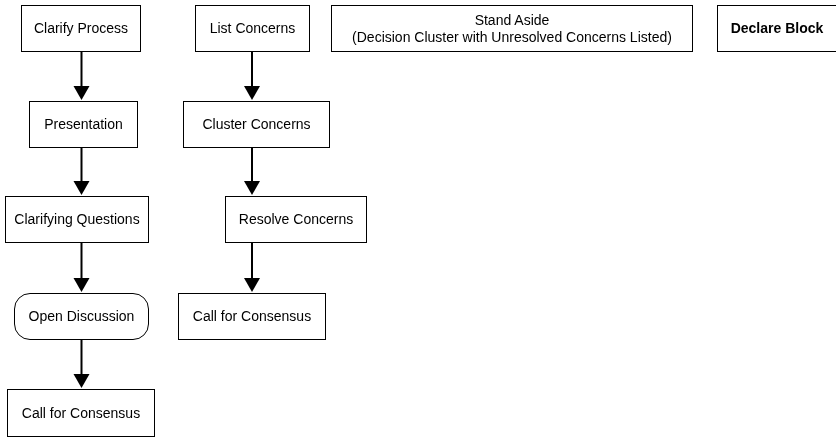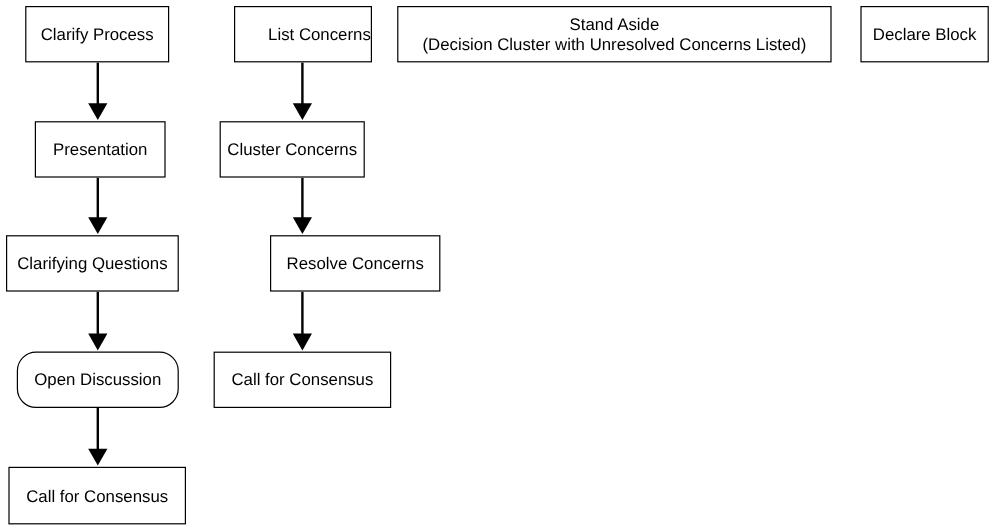--- a/index.html
+++ b/index.html
@@ -38,27 +38,27 @@
     text-align: center;
     white-space: nowrap;
   }
   
   .c1r1 { left: 21px;  top: 5px;   width: 120px; height: 47px; }
   .c1r2 { left: 29px;  top: 101px; width: 109px; height: 47px; }
   .c1r3 { left: 5px;   top: 196px; width: 144px; height: 47px; }
   .c1r4 { left: 14px;  top: 293px; width: 135px; height: 47px; border-radius: 16px; }
   .c1r5 { left: 7px;   top: 389px; width: 148px; height: 48px; }
   
-  .c2r1 { left: 195px; top: 5px;   width: 115px; height: 47px; align-items: flex-end; }
-  .c2r2 { left: 183px; top: 101px; width: 121px; height: 47px; }
+  .c2r1 { left: 195px; top: 5px;   width: 115px; height: 47px; }
+  .c2r2 { left: 183px; top: 101px; width: 147px; height: 47px; }
   .c2r3 { left: 180px; top: 196px; width: 142px; height: 47px; margin-left: 45px; }
   .c2r4 { left: 178px; top: 293px; width: 148px; height: 47px; }
   
   .stand-aside   { left: 331px; top: 5px; width: 362px; height: 47px; }
-  .declare-block { left: 717px; top: 5px; width: 107px; height: 47px; }
+  .declare-block { left: 717px; top: 5px; width: 120px; height: 47px; font-weight: bold; }
 </style>
 </head>
 <body>
 
 <div class="canvas">
 
   <svg class="arrows" width="836" height="443" viewBox="0 0 836 443" xmlns="http://www.w3.org/2000/svg">
 
     <g>
       <line x1="81.5" y1="52" x2="81.5" y2="88" stroke="#000" stroke-width="2"></line>

